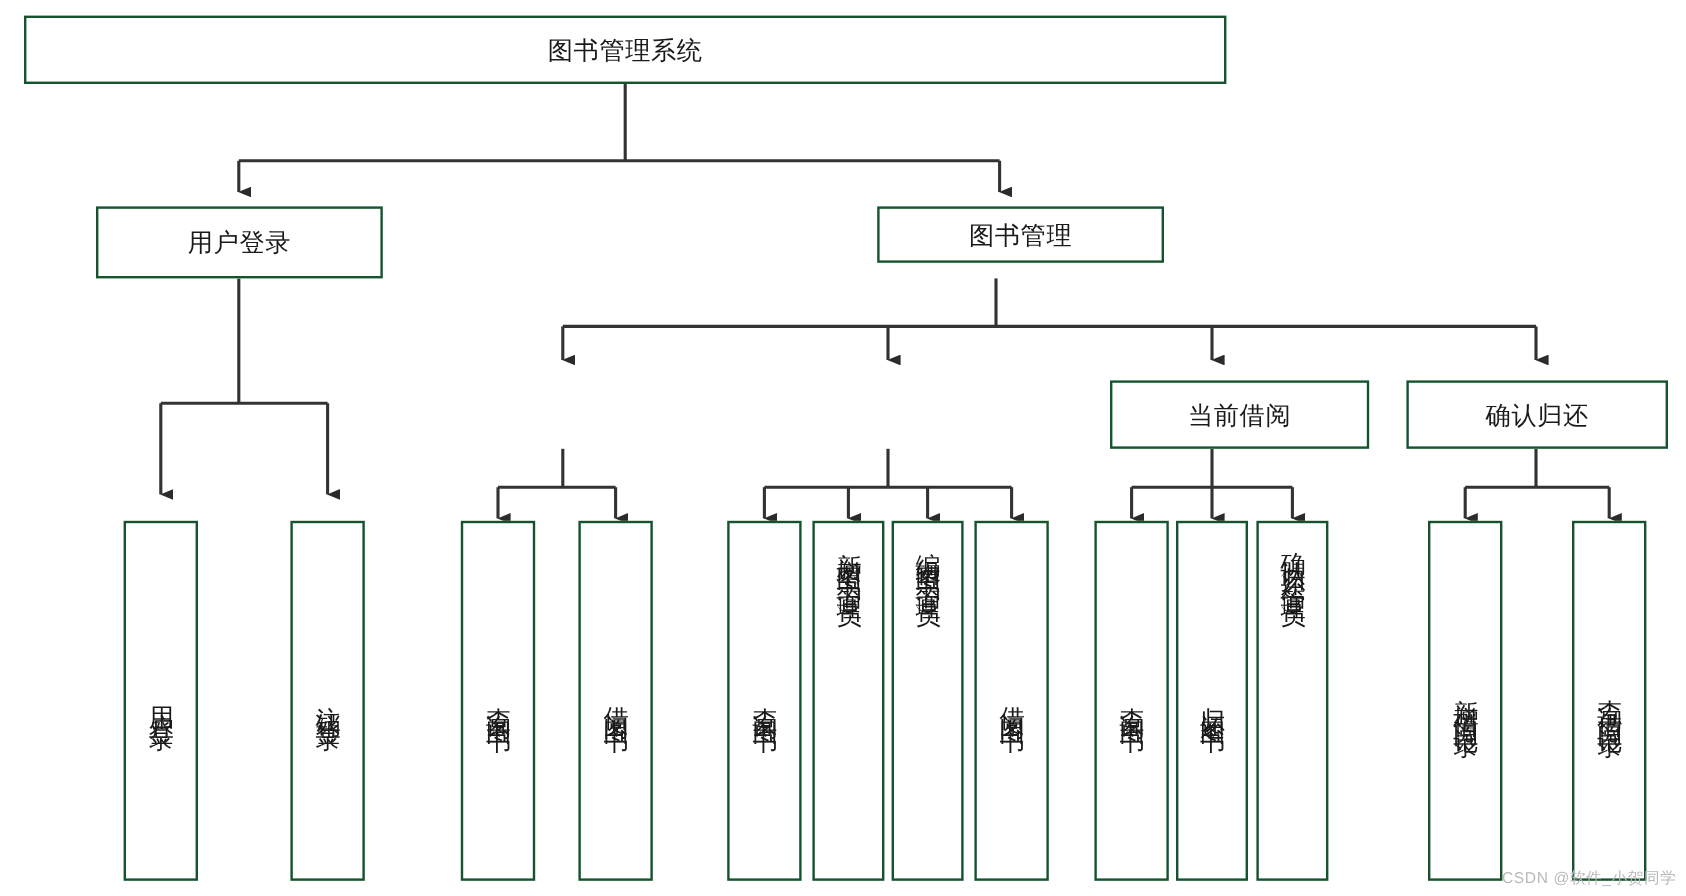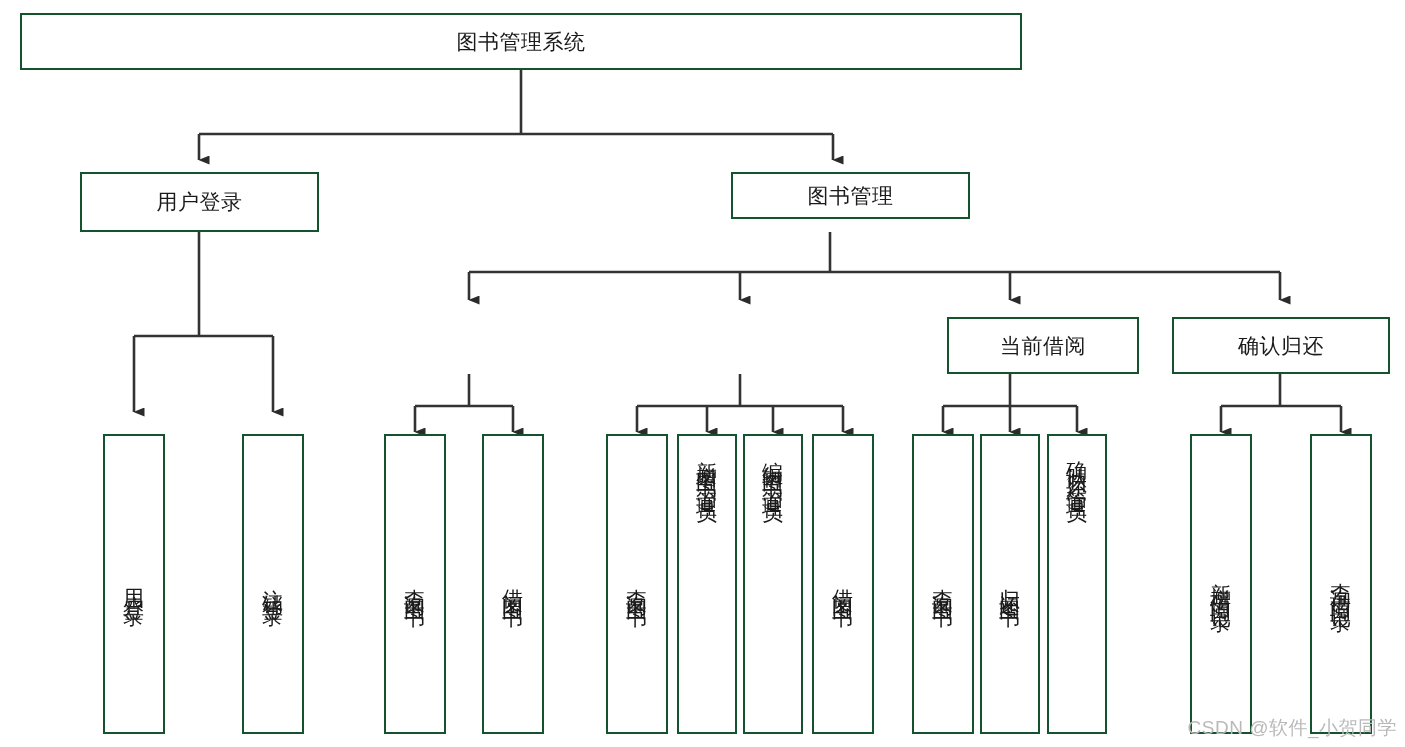--- a/index.html
+++ b/index.html
@@ -48,21 +48,21 @@
     text-orientation: upright;
     letter-spacing: 6px;
     line-height: 1;
     white-space: nowrap;
     display: block;
   }
   .watermark {
     position: absolute;
     right: 8px;
     bottom: 6px;
-    font-size: 19px;
+    font-size: 13px;
     color: #b9b9b9;
     white-space: nowrap;
     letter-spacing: 0.5px;
   }
 </style>
 </head>
 <body>
 
 <div id="canvas">
 
@@ -123,21 +123,21 @@
   <div class="node node-h" style="left:80px; top:172px; width:239px; height:60px;">
     <span>用户登录</span>
   </div>
 
   <div class="node node-h" style="left:711px; top:172px; width:239px; height:47px;margin-left:20px;">
     <span>图书管理</span>
   </div>
 
 
 
-  <div class="node node-h" style="left:947px; top:317px; width:192px; height:57px;">
+  <div class="node node-h" style="left:925px; top:317px; width:216px; height:57px;">
     <span>当前借阅</span>
   </div>
 
   <div class="node node-h" style="left:1172px; top:317px; width:218px; height:57px;">
     <span>确认归还</span>
   </div>
 
   <div class="node node-v" style="left:103px; top:434px; width:62px; height:300px;">
     <span class="vlabel">用户登录</span>
   </div>

